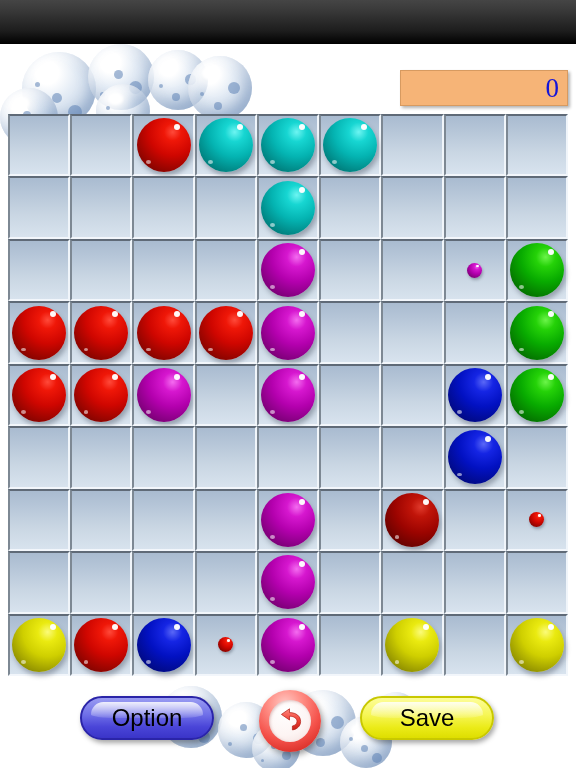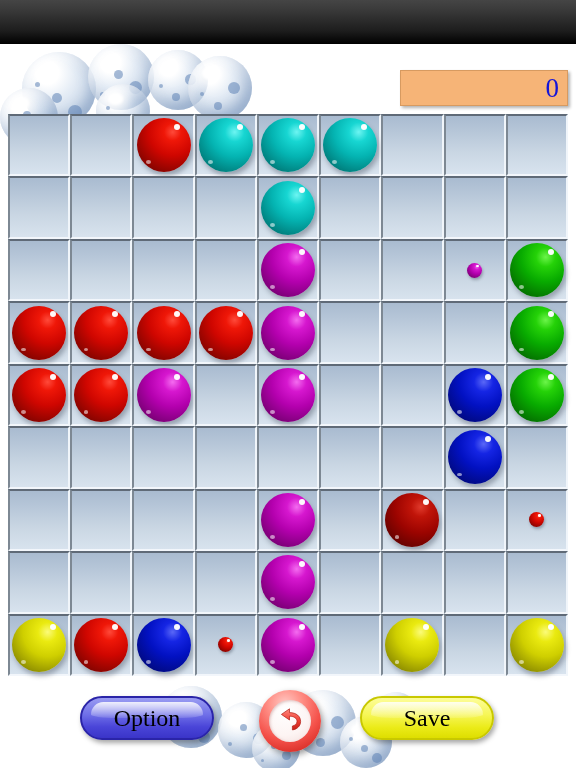--- a/index.html
+++ b/index.html
@@ -134,21 +134,21 @@
   .c-cyan    { background: radial-gradient(circle at 66% 26%, #6ef5f2 0%, #17d6d2 18%, #04b4b2 46%, #00807e 78%, #005453 100%); }
   .c-magenta { background: radial-gradient(circle at 66% 26%, #f46cf0 0%, #d617cf 18%, #b400ae 46%, #7e0079 78%, #520050 100%); }
   .c-green   { background: radial-gradient(circle at 66% 26%, #6cf54a 0%, #25d208 18%, #08ab00 46%, #047400 78%, #024b00 100%); }
   .c-blue    { background: radial-gradient(circle at 66% 26%, #5a68f7 0%, #1525e4 18%, #0211c2 46%, #010a86 78%, #010657 100%); }
   .c-yellow  { background: radial-gradient(circle at 66% 26%, #fbfb7a 0%, #eaea10 18%, #cfcf00 46%, #929200 78%, #616100 100%); }
 
   
   .btnrow {
     position: absolute;
     left: 0; top: 690px;
-    width: 532px; height: 68px; font-family: Liberation Serif, serif;
+    width: 532px; height: 68px;
   }
   .pill {
     position: absolute;
     top: 6px;
     height: 44px;
     border-radius: 24px;
     display: flex;
     align-items: center;
     justify-content: center;
     font-size: 24px;

